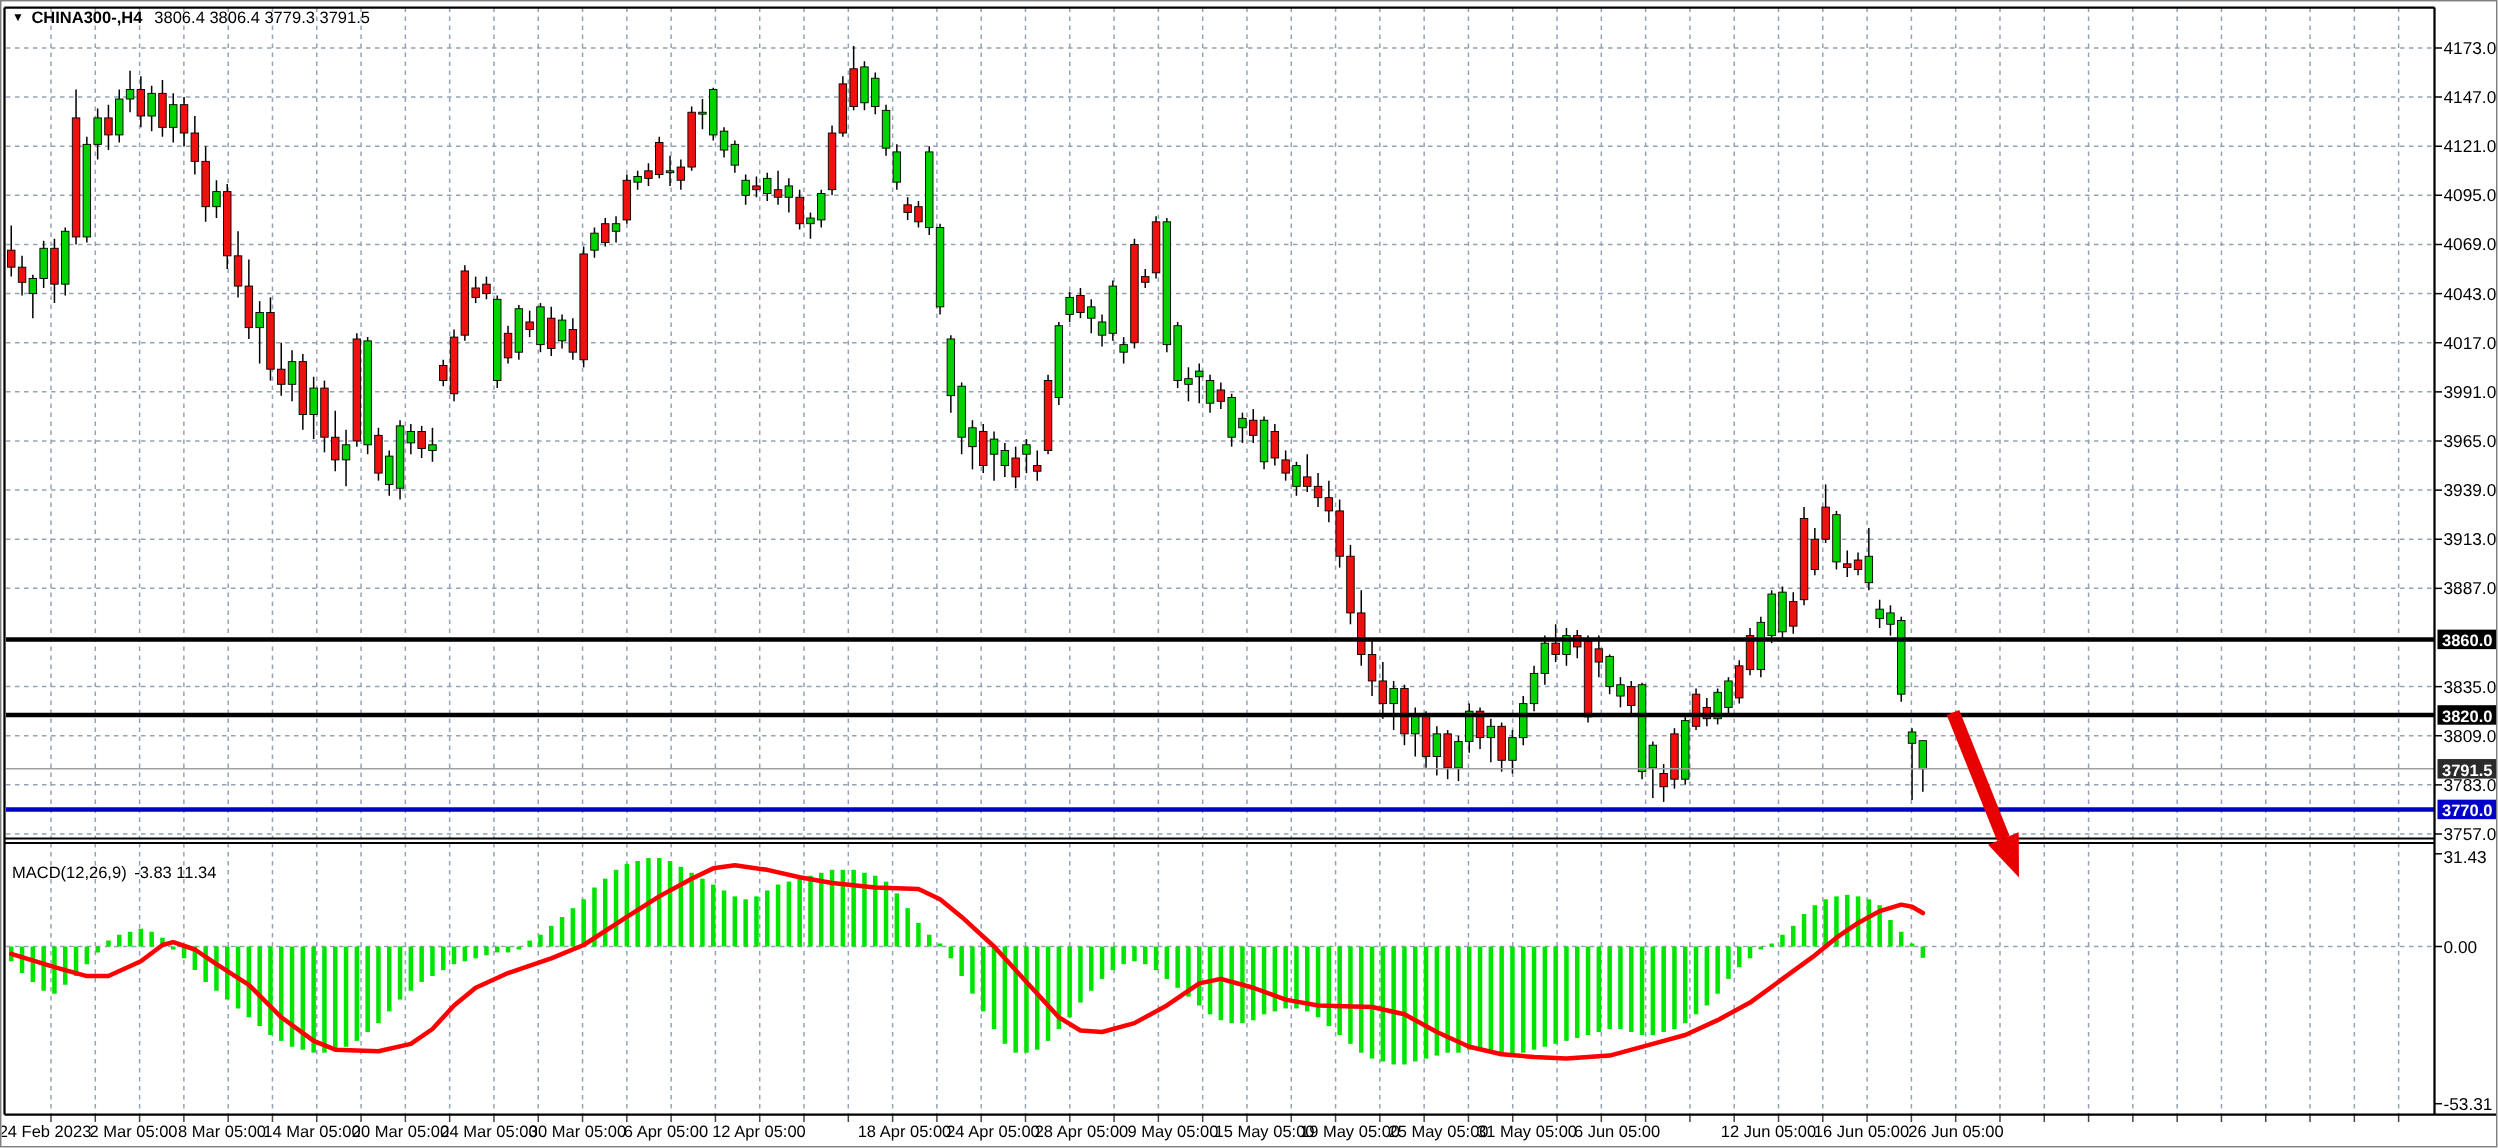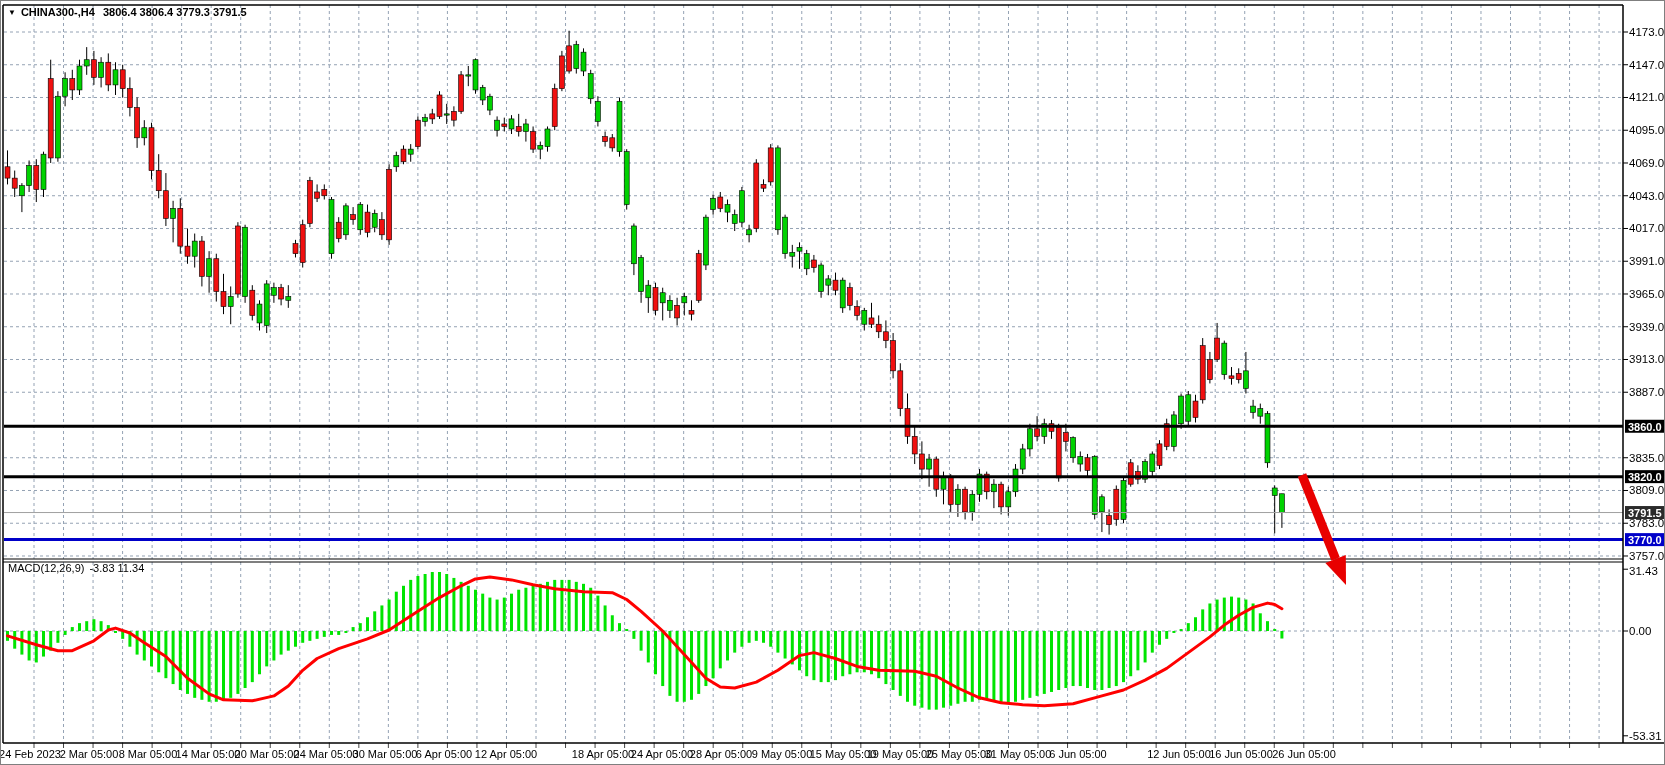--- a/index.html
+++ b/index.html
@@ -7,23 +7,23 @@
     position:relative;width:1665px;height:765px;background:#ffffff;
     border:1px solid #7f7f7f;box-sizing:border-box;overflow:hidden;
     font-family:"Liberation Sans", sans-serif;
   }
   #chart-svg{position:absolute;left:0;top:0;}
   #title{
     position:absolute;left:7px;top:5px;font-size:11px;font-weight:bold;color:#000;
     letter-spacing:0px;white-space:nowrap;
   }
   #title .tri{font-size:8px;margin-right:5px;position:relative;top:-1px;cursor:pointer;}
-  #title .ohlc{margin-left:8px;font-weight:bold;text-align:center;}
+  #title .ohlc{margin-left:8px;font-weight:normal;text-align:center;}
   #macd-title{
-    position:absolute;left:7px;top:561px;font-size:11px;color:#000;white-space:nowrap;
+    position:absolute;left:7px;top:575px;font-size:11px;color:#000;white-space:nowrap;
   }
   #macd-title .vals{margin-left:5px;}
   text{font-family:"Liberation Sans", sans-serif;}
 </style>
 </head>
 <body>
 
 <div id="win">
   <svg id="chart-svg" width="1665" height="765">
       <rect x="0" y="0" width="1665" height="765" fill="#ffffff"></rect>

